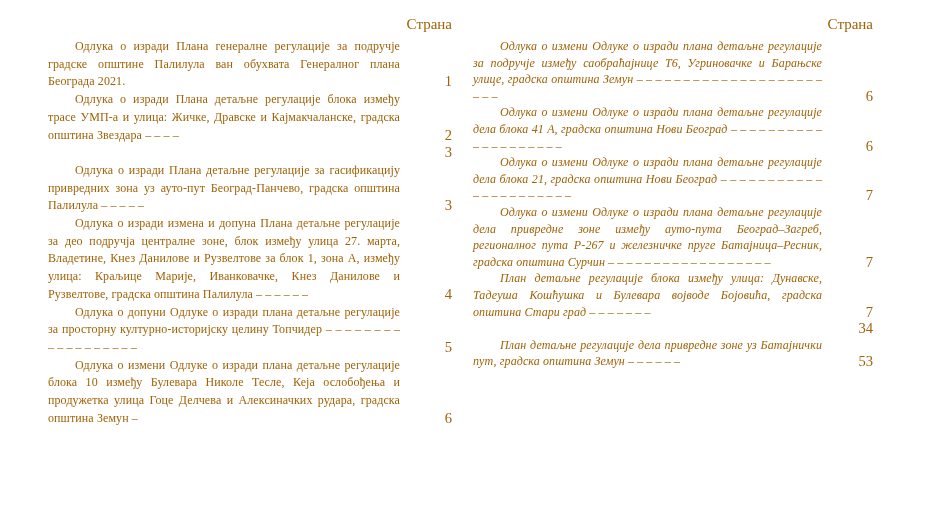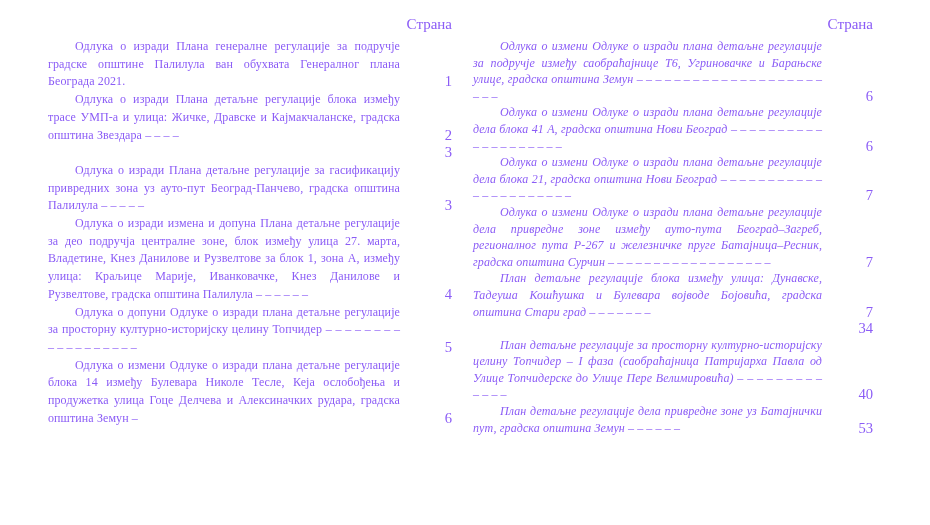--- a/index.html
+++ b/index.html
@@ -5,21 +5,21 @@
   html, body {
     margin: 0;
     padding: 0;
     background: #ffffff;
   }
   .page {
     position: relative;
     width: 930px;
     height: 525px;
     background: #ffffff;
-    color: #8b5cf6;
+    color: #a16207;
     font-family: "Liberation Serif", "DejaVu Serif", serif;
     overflow: hidden;
   }
   .col {
     position: absolute;
     top: 16px;
   }
   .col-left  { left: 48px;  width: 404px; }
   .col-right { left: 473px; width: 400px; }
   .col-header {
@@ -74,21 +74,21 @@
     </div>
     <div class="entry">
       <div class="entry-text">Одлука о изради измена и допуна Плана детаљне регулације за део подручја централне зоне, блок између улица 27. марта, Владетине, Кнез Данилове и Рузвелтове за блок 1, зона А, између улица: Краљице Марије, Иванковачке, Кнез Данилове и Рузвелтове, градска општина Палилула  – – – – – –</div>
       <div class="entry-page">4</div>
     </div>
     <div class="entry">
       <div class="entry-text">Одлука о допуни Одлуке о изради плана детаљне регулације за просторну културно-историјску целину Топчидер – – – – – – – – – – – – – – – – – –</div>
       <div class="entry-page">5</div>
     </div>
     <div class="entry">
-      <div class="entry-text">Одлука о измени Одлуке о изради плана детаљне регулације блока 14 између Булевара Николе Тесле, Кеја ослобођења и продужетка улица Гоце Делчева и Алексиначких рудара, градска општина Земун  –</div>
+      <div class="entry-text">Одлука о измени Одлуке о изради плана детаљне регулације блока 10 између Булевара Николе Тесле, Кеја ослобођења и продужетка улица Гоце Делчева и Алексиначких рудара, градска општина Земун  –</div>
       <div class="entry-page">6</div>
     </div>
   </div>
 
   <div class="col col-right">
     <div class="col-header">Страна</div>
 
     <div class="entry">
       <div class="entry-text">Одлука о измени Одлуке о изради плана детаљне регулације за подручје између саобраћајнице Т6, Угриновачке и Барањске улице, градска општина Земун  – – – – – – – – – – – – – – – – – – – – – – –</div>
       <div class="entry-page">6</div>
@@ -106,22 +106,18 @@
       <div class="entry-page">7</div>
     </div>
     <div class="entry">
       <div class="entry-text">План детаљне регулације блока између улица: Дунавске, Тадеуша Кошћушка и Булевара војводе Бојовића, градска општина Стари град – – – – – – –</div>
       <div class="entry-page">7</div>
     </div>
     <div class="entry">
       <div class="entry-page">34</div>
     </div>
     <div class="entry">
-      <div class="entry-text">План детаљне регулације за просторну културно-историјску целину Топчидер – I фаза (саобраћајница Патријарха Павла од Улице Топчидерске до Улице Пере Велимировића)  – – – – – – – – – – – – –</div>
-      <div class="entry-page">40</div>
-    </div>
-    <div class="entry">
       <div class="entry-text">План детаљне регулације дела привредне зоне уз Батајнички пут, градска општина Земун – – – – – –</div>
       <div class="entry-page">53</div>
     </div>
   </div>
 
 </div>
 
 </body></html>

